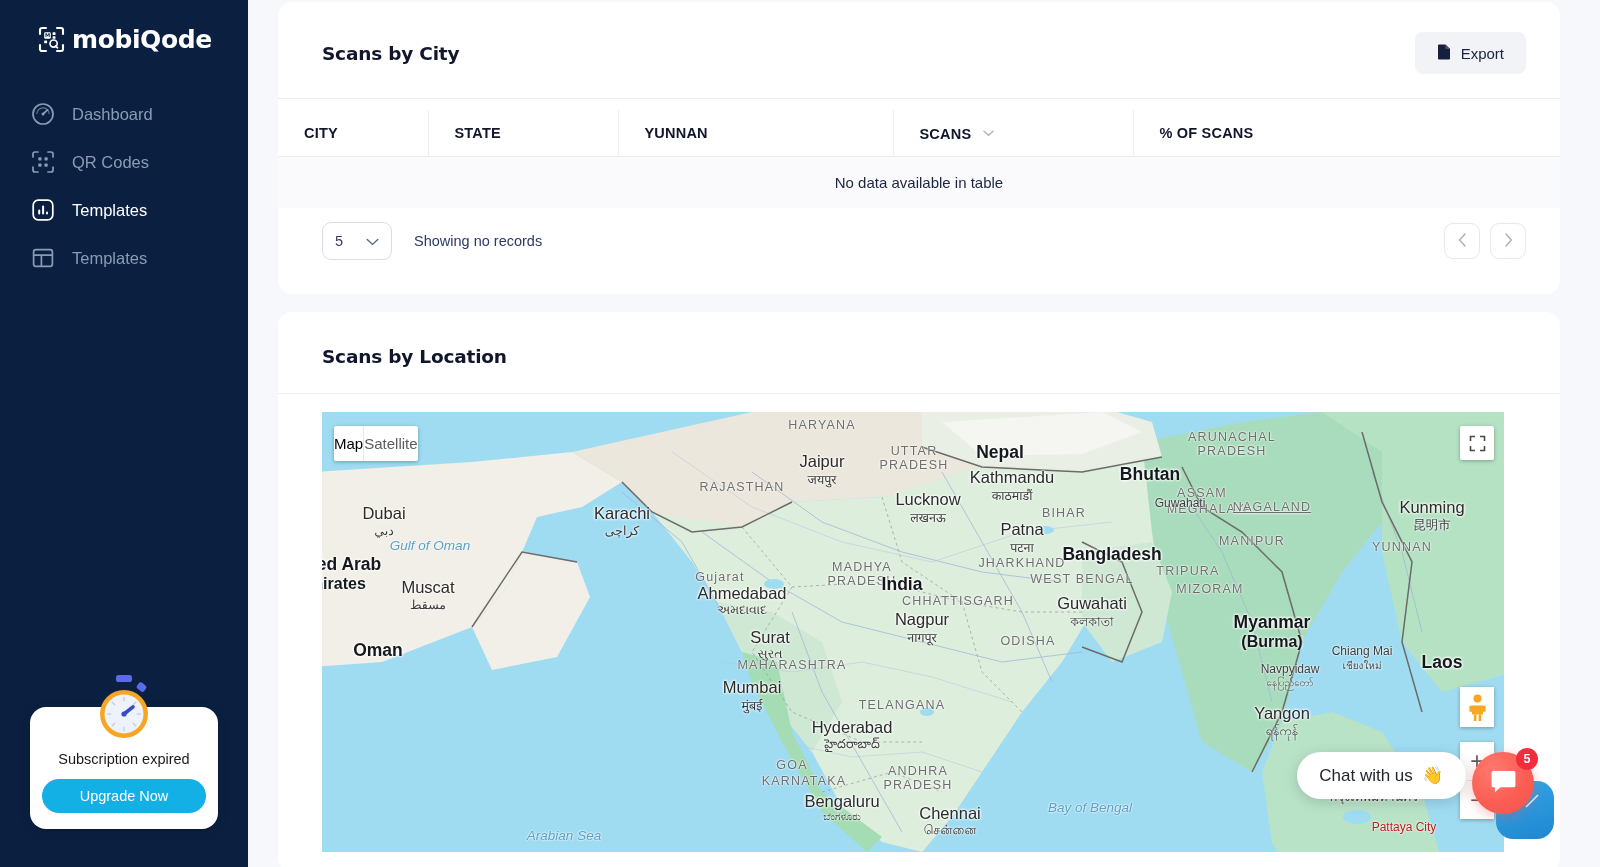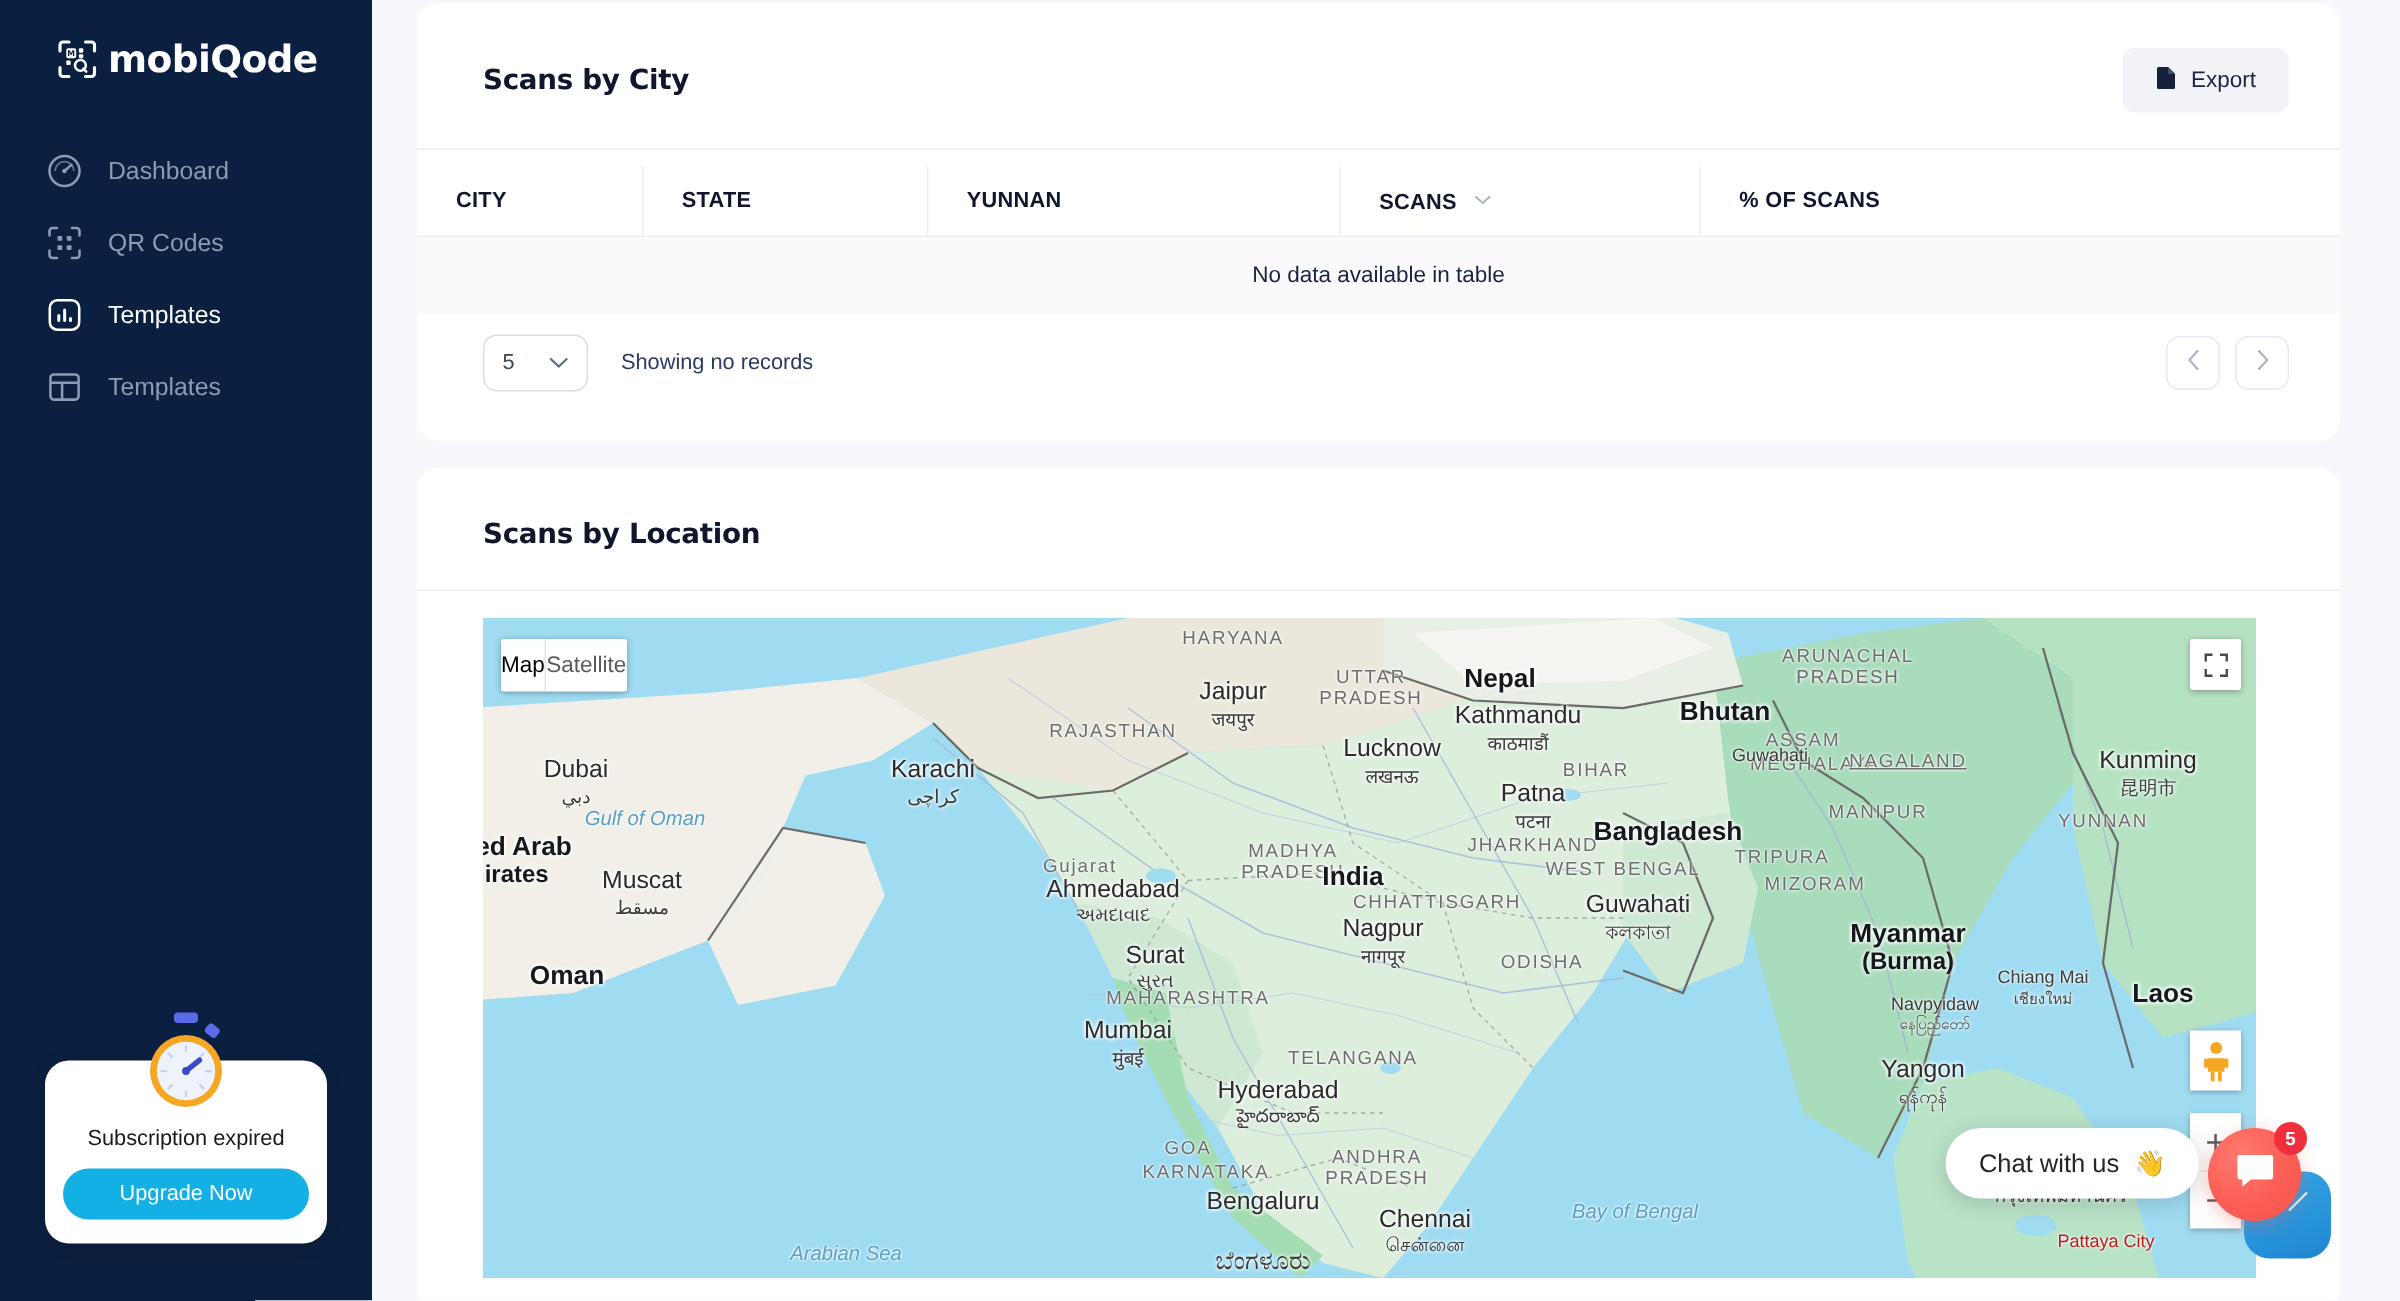--- a/index.html
+++ b/index.html
@@ -610,21 +610,21 @@
               </div>
               <div style="position: absolute; left: 482px; top: 362px; font-family: &quot;Liberation Sans&quot;, sans-serif; text-align: center; transform: translateX(-50%); white-space: nowrap; pointer-events: none; letter-spacing: 1.2px;">
                 <div style="font-size: 12.5px; color: rgb(109, 109, 109); font-weight: 400; text-shadow: rgb(255, 255, 255) 0px 0px 2px, rgb(255, 255, 255) 0px 0px 2px;">KARNATAKA</div>
               </div>
               <div style="position: absolute; left: 596px; top: 352px; font-family: &quot;Liberation Sans&quot;, sans-serif; text-align: center; transform: translateX(-50%); white-space: nowrap; pointer-events: none; letter-spacing: 1.2px;">
                 <div style="font-size: 12.5px; color: rgb(109, 109, 109); font-weight: 400; text-shadow: rgb(255, 255, 255) 0px 0px 2px, rgb(255, 255, 255) 0px 0px 2px;">ANDHRA</div>
                 <div style="font-size: 12.5px; color: rgb(109, 109, 109); text-shadow: rgb(255, 255, 255) 0px 0px 3px, rgb(255, 255, 255) 0px 0px 3px;">PRADESH</div>
               </div>
               <div style="position: absolute; left: 520px; top: 380px; font-family: &quot;Liberation Sans&quot;, sans-serif; text-align: center; transform: translateX(-50%); white-space: nowrap; pointer-events: none;">
                 <div style="font-size: 16.5px; color: rgb(43, 43, 43); font-weight: 400; text-shadow: rgb(255, 255, 255) 0px 0px 3px, rgb(255, 255, 255) 0px 0px 3px, rgb(255, 255, 255) 0px 0px 3px;">Bengaluru</div>
-                <div style="font-size: 17px; color: rgb(59, 59, 59); text-shadow: rgb(255, 255, 255) 0px 0px 3px, rgb(255, 255, 255) 0px 0px 3px; margin-top: 20px;">ಬೆಂಗಳೂರು</div>
+                <div style="font-size: 10px; color: rgb(59, 59, 59); text-shadow: rgb(255, 255, 255) 0px 0px 3px, rgb(255, 255, 255) 0px 0px 3px;">ಬೆಂಗಳೂರು</div>
               </div>
               <div style="position: absolute; left: 628px; top: 392px; font-family: &quot;Liberation Sans&quot;, sans-serif; text-align: center; transform: translateX(-50%); white-space: nowrap; pointer-events: none;">
                 <div style="font-size: 16.5px; color: rgb(43, 43, 43); font-weight: 400; text-shadow: rgb(255, 255, 255) 0px 0px 3px, rgb(255, 255, 255) 0px 0px 3px, rgb(255, 255, 255) 0px 0px 3px;">Chennai</div>
                 <div style="font-size: 12.5px; color: rgb(59, 59, 59); text-shadow: rgb(255, 255, 255) 0px 0px 3px, rgb(255, 255, 255) 0px 0px 3px;">சென்னை</div>
               </div>
               <div style="position: absolute; left: 768px; top: 388px; font-family: &quot;Liberation Sans&quot;, sans-serif; text-align: center; transform: translateX(-50%); white-space: nowrap; pointer-events: none; font-style: italic;">
                 <div style="font-size: 13.5px; color: rgb(90, 159, 196); font-weight: 400; text-shadow: rgb(255, 255, 255) 0px 0px 2px, rgb(255, 255, 255) 0px 0px 2px;">Bay of Bengal</div>
               </div>
               <div style="position: absolute; left: 242px; top: 416px; font-family: &quot;Liberation Sans&quot;, sans-serif; text-align: center; transform: translateX(-50%); white-space: nowrap; pointer-events: none; font-style: italic;">
                 <div style="font-size: 13.5px; color: rgb(90, 159, 196); font-weight: 400; text-shadow: rgb(255, 255, 255) 0px 0px 2px, rgb(255, 255, 255) 0px 0px 2px;">Arabian Sea</div>

